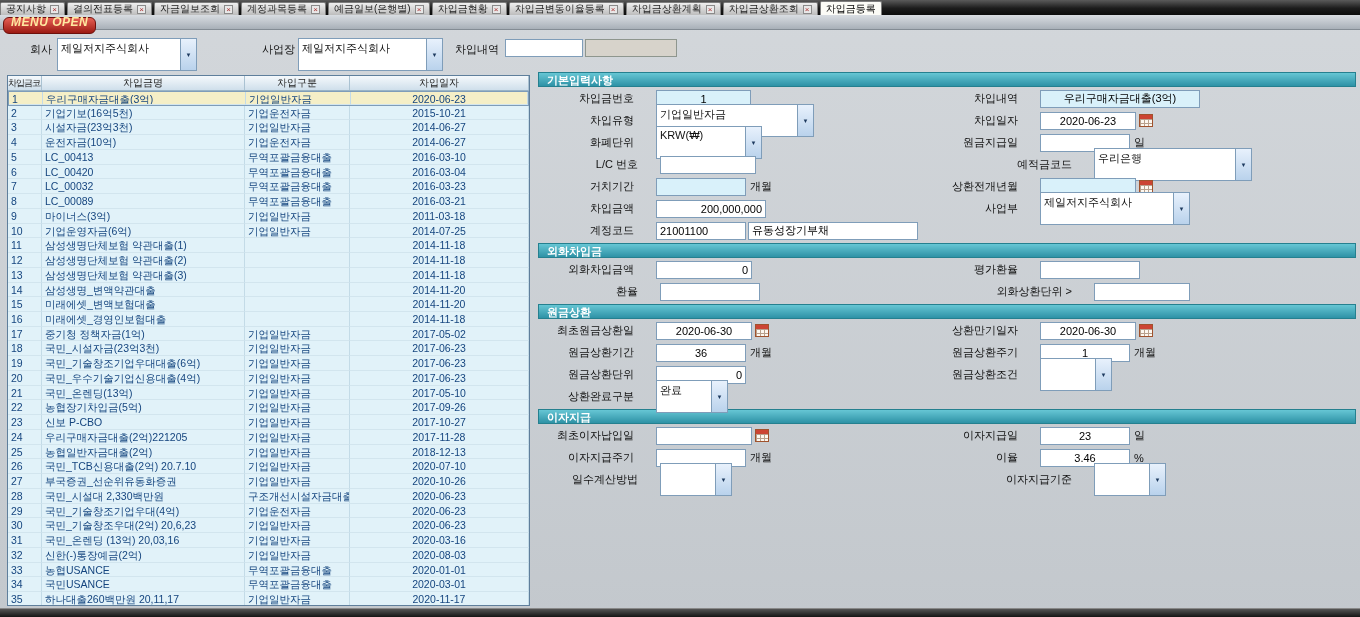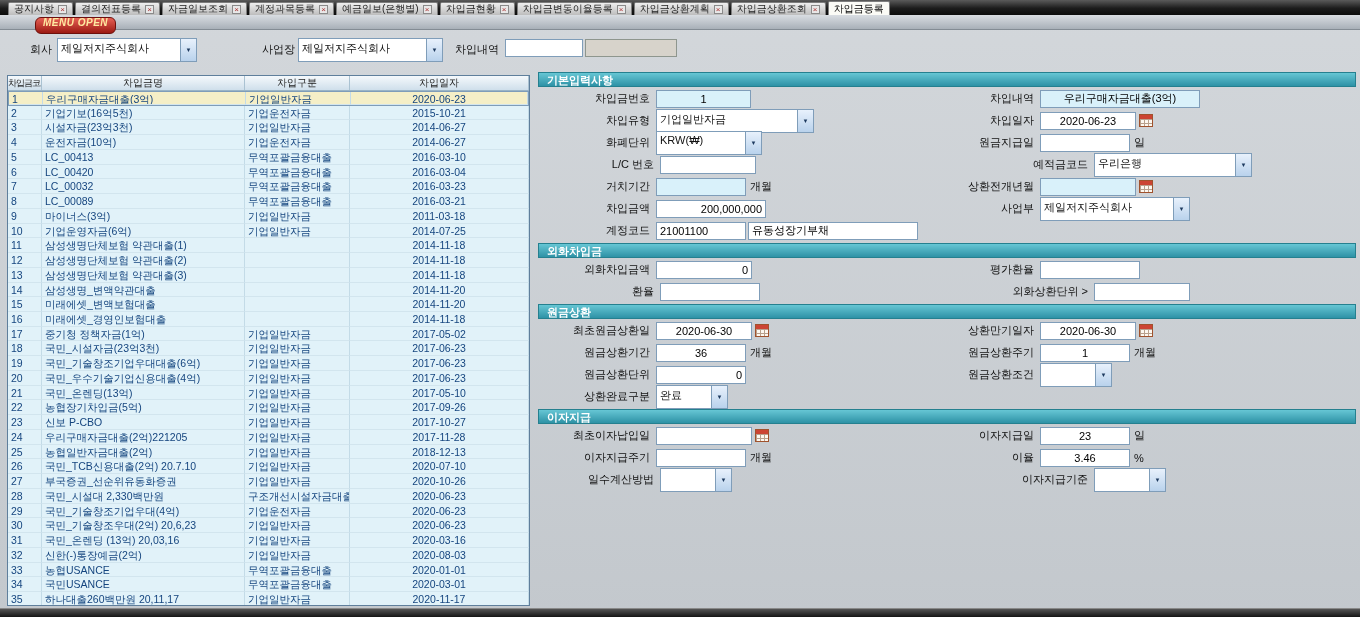--- a/index.html
+++ b/index.html
@@ -9,21 +9,21 @@
     background: linear-gradient(#d3d7db, #c3c8cd);
     position: relative;
     font-size: 11px;
     color:#111;
   }
 
   
   .tabbar {
     position:absolute; left:0; top:0; width:1360px; height:15px;
     background: linear-gradient(#5a5a5a, #1c1c1c 55%, #0c0c0c);
-    display:flex; align-items:flex-end; padding-left:8px; gap:2px;
+    display:flex; align-items:flex-end; gap:2px;
   }
   .tab {
     height:13px; display:inline-flex; align-items:center; gap:4px;
     background: linear-gradient(#efefef, #bdbdbd);
     border:1px solid #7e7e7e; border-bottom:none;
     border-radius:2px 2px 0 0;
     padding:0 5px; font-size:10px; color:#222; white-space:nowrap; cursor:default;
   }
   .tab.active {
     height:14px; background:#fbfbf6; font-weight:normal; color:#000;
@@ -36,39 +36,39 @@
   
   .menubar {
     position:absolute; left:0; top:15px; width:1360px; height:15px;
     background: linear-gradient(#d9dde2, #a8b0b8);
     border-bottom:1px solid #838c94;
   }
   .menu-open-btn {
     position:absolute; left:3px; top:2px; height:17px; padding:0 7px;
     background: linear-gradient(#e66055, #9c1a12);
     border:1px solid #6d100b; border-radius:6px;
-    color:#ffe9a0; font-size:10px; font-weight:bold; font-style:italic;
-    line-height:9px; letter-spacing:0.5px;margin-left:32px;
+    color:#ffe9a0; font-size:12px; font-weight:bold; font-style:italic;
+    line-height:9px; letter-spacing:0.5px;
   }
 
   
   .filterbar { position:absolute; left:0; top:34px; width:1360px; height:32px; }
   .flabel2 { position:absolute; top:8px; font-size:11px; color:#111; }
   .filterbar .sel { position:absolute; top:4px; }
   .filterbar .inp { position:absolute; top:5px; }
 
   
   .inp {
     height:18px; border:1px solid #7f9db9; background:#fff;
     font-family:"Liberation Sans",sans-serif; font-size:11px; padding:0 3px; color:#000;
   }
   .inp.cyan { background:#d9f1fa; }
   .inp.gray { background:#d7d3cb; border-color:#8e968e; }
   .sel {
-    display:inline-flex; height:24px; border:1px solid #7f9db9; background:#fff;
+    display:inline-flex; height:33px; border:1px solid #7f9db9; background:#fff;
     align-items:stretch; overflow:hidden;
   }
   .sel-text { flex:1; font-size:11px; padding:2px 3px 0 3px; white-space:nowrap; overflow:hidden; }
   .sel-btn {
     width:16px; flex:none; display:flex; align-items:center; justify-content:center;
     background: linear-gradient(#e8f1fc, #b9d2ec);
     border-left:1px solid #7f9db9; font-size:6px; color:#1d3a5f;
   }
   .cal {
     display:inline-block; width:14px; height:13px; margin-left:3px; vertical-align:middle;
@@ -114,21 +114,21 @@
   .sec-hdr {
     height:15px; line-height:15px; padding-left:8px;
     background: linear-gradient(#66c6d4, #2e92a6);
     border:1px solid #25808f; color:#fff; font-weight:bold; font-size:11px;
   }
   .frow { display:flex; height:21px; margin-top:1px; align-items:center; }
   .fcol { display:flex; align-items:center; }
   .fcol.left { width:380px; flex:none; }
   .fcol.right { flex:1; }
   .fwrap { display:flex; align-items:center; width:100%; }
-  .flab { display:inline-block; text-align:right; padding-right:6px; font-size:11px; color:#111; flex:none; }
+  .flab { display:inline-block; text-align:right; padding-right:22px; font-size:11px; color:#111; flex:none; }
   .fcol.left .flab { width:118px; }
   .fcol.right .flab { width:122px; }
   .section { margin-bottom:2px; }
 
   
   .bottombar {
     position:absolute; left:0; bottom:0; width:1360px; height:9px;
     background: linear-gradient(#555, #151515);
     border-top:1px solid #888;
   }

